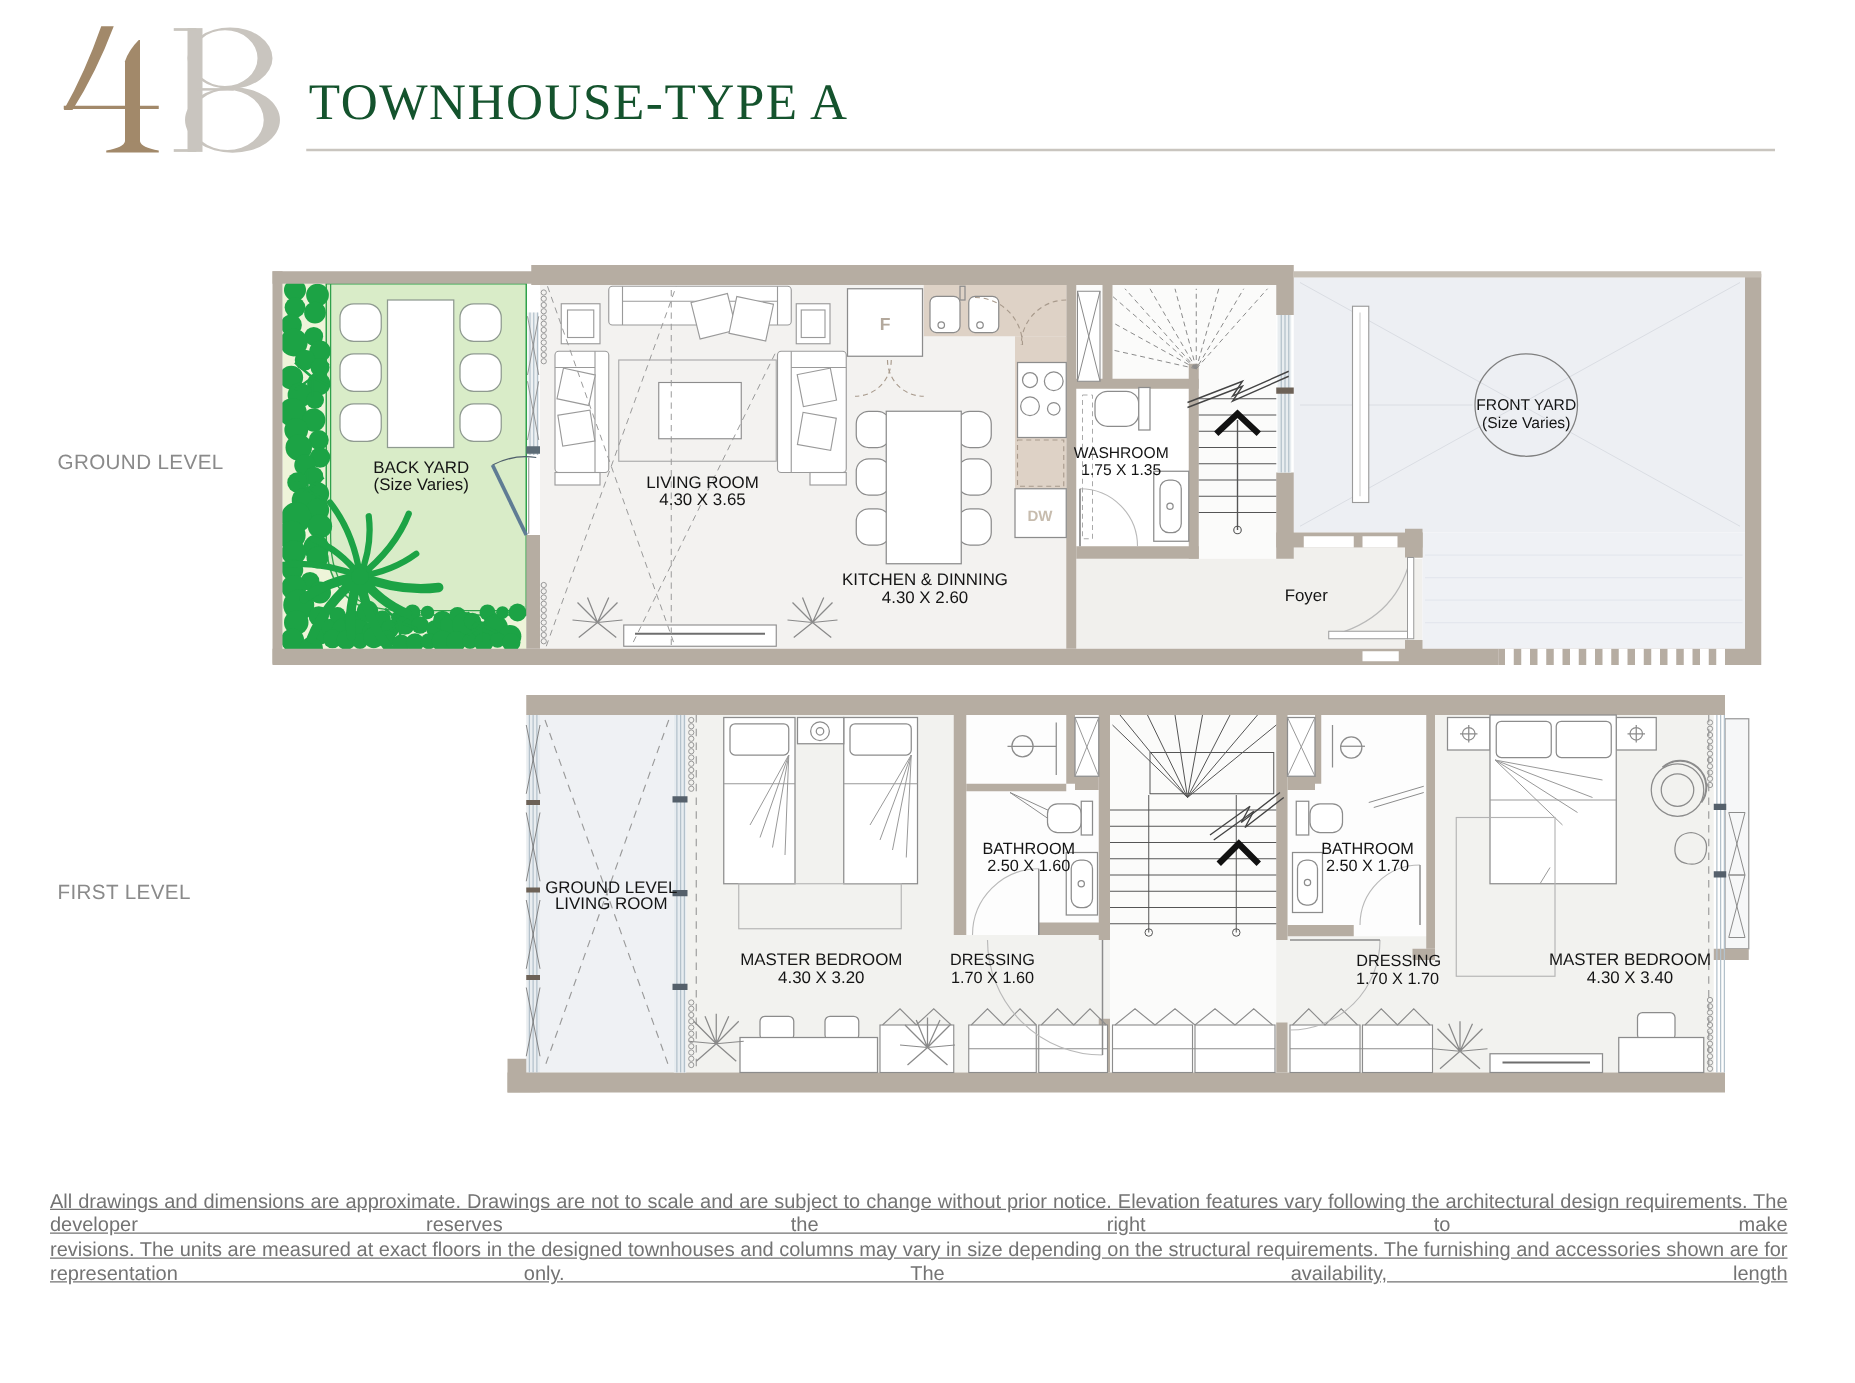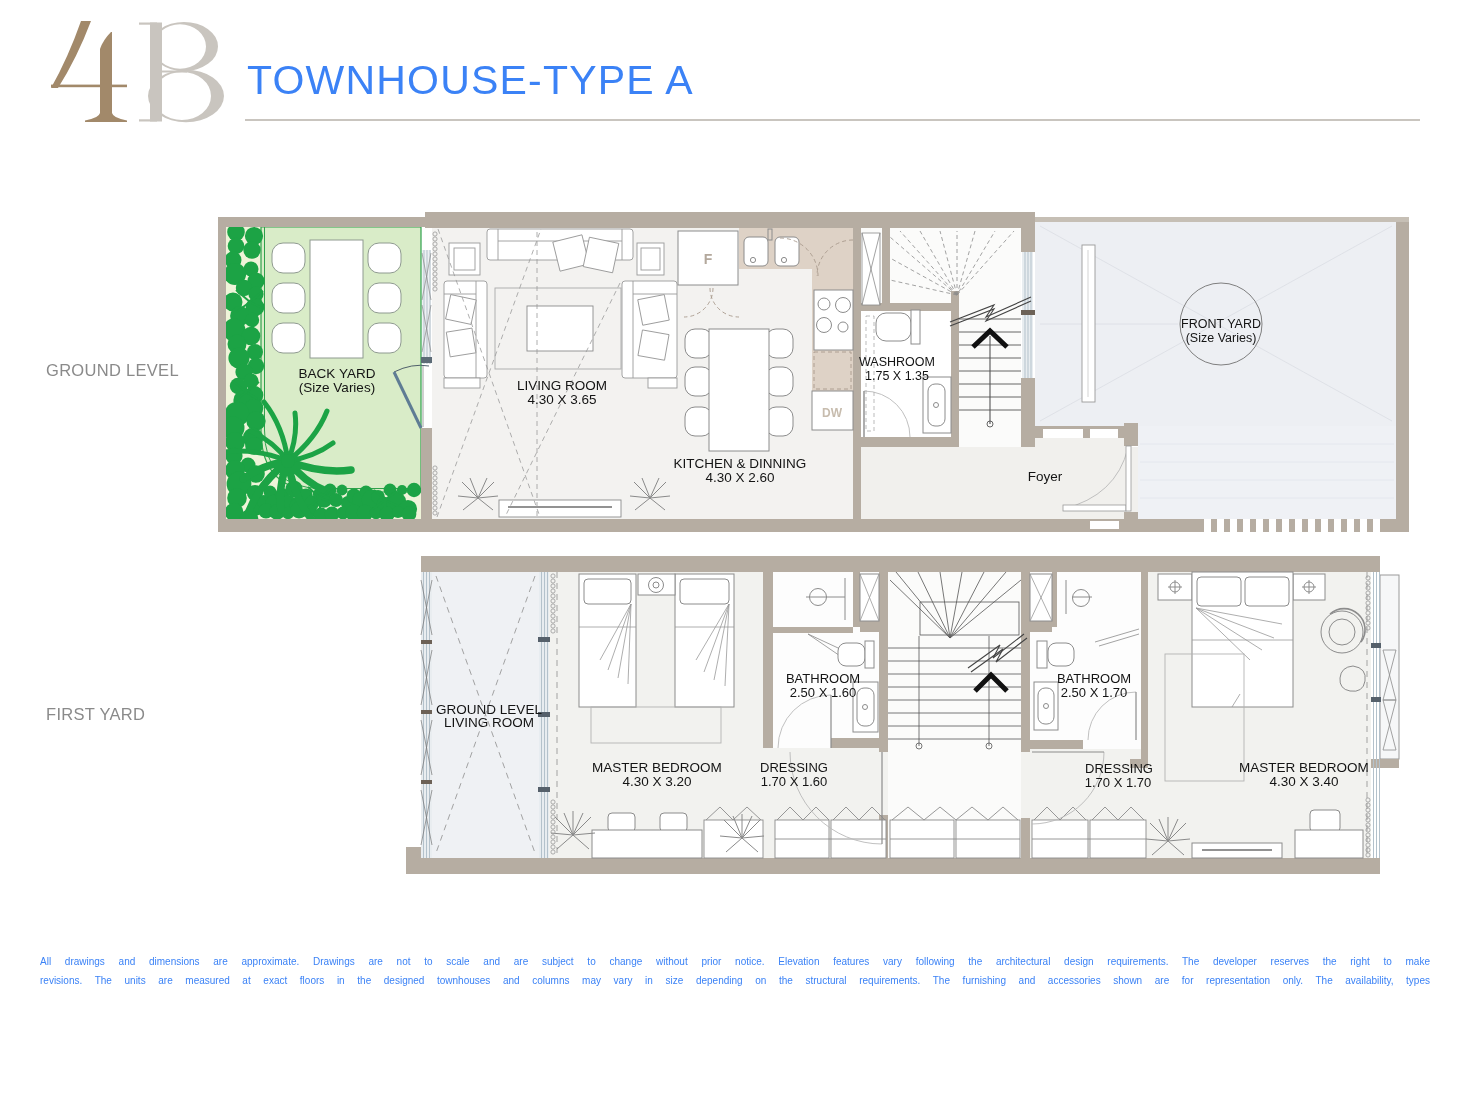--- a/index.html
+++ b/index.html
@@ -1,20 +1,20 @@
 <!DOCTYPE html>
 <html><head>
 <meta charset="utf-8">
 <style>
   html,body{margin:0;padding:0;background:#fff;width:1484px;height:1106px;overflow:hidden;}
   #page{position:relative;width:1484px;height:1106px;font-family:"Liberation Sans",sans-serif;}
-  #httl{position:absolute;left:247px;top:57px;font-size:41px;color:#3b82f6;letter-spacing:1.2px;}
+  #httl{position:absolute;left:247px;top:57px;font-size:41px;color:#14532d;letter-spacing:1.2px;font-family:Liberation Serif, serif;}
   #hline{position:absolute;left:245px;top:119px;width:1175px;height:2px;background:#c9c5bf;}
   .lvl{position:absolute;font-size:16.5px;color:#8a8a8a;letter-spacing:0.3px;}
-  #foot{position:absolute;left:40px;width:1390px;top:952px;font-size:10px;line-height:19.4px;color:#3b82f6;}
+  #foot{position:absolute;left:40px;width:1390px;top:952px;font-size:16px;line-height:19.4px;color:#737373;text-decoration:underline;}
   #foot .fl{text-align:justify;text-align-last:justify;}
   svg{position:absolute;left:0;top:0;}
   text{font-family:"Liberation Sans",sans-serif;}
 </style>
 </head>
 <body>
 <div id="page">
   <svg id="h4bsvg" width="250" height="140" viewBox="0 0 250 140" style="left:0;top:0;">
 
     <g fill="#a2896a">
@@ -29,21 +29,21 @@
       <path fill-rule="evenodd" d="M186 69.8 A38 26.2 0 0 1 186 122.2 A38 26.2 0 0 1 186 69.8 M182 72 A29 24 0 0 0 182 120 A29 24 0 0 0 182 72"></path>
       <rect x="150" y="22.5" width="12" height="99"></rect>
       <rect x="139" y="22.5" width="18" height="2.2"></rect>
       <rect x="139" y="119.3" width="18" height="2.2"></rect>
       <rect x="157" y="70.5" width="30" height="2"></rect>
     </g>
   </svg>
   <div id="httl">TOWNHOUSE-TYPE A</div>
   <div id="hline"></div>
   <div class="lvl" style="left:46px;top:361px;">GROUND LEVEL</div>
-  <div class="lvl" style="left:46px;top:705px;">FIRST YARD</div>
+  <div class="lvl" style="left:46px;top:705px;">FIRST LEVEL</div>
   <svg width="1484" height="1106" viewBox="0 0 1484 1106">
     <defs></defs>
 
     <g id="gl">
 
       <rect x="226" y="227" width="195" height="293" fill="#eef4d9"></rect>
       <path d="M261 227 H421 V492 H320 Q262 490 261 433 Z" fill="#d9ecc8" stroke="#2fa14b" stroke-width="1.2"></path>
       <path d="M264.5 227 V430 Q264.5 488.5 322 488.5 H421" fill="none" stroke="#2fa14b" stroke-width="1"></path>
       <rect x="432" y="228" width="421" height="291" fill="#f3f2f0"></rect>
       <rect x="861" y="228" width="160" height="219" fill="#fbfbfa"></rect>
@@ -693,15 +693,15 @@
         <text x="1094" y="697" font-size="13">2.50 X 1.70</text>
         <text x="1119" y="773" font-size="13">DRESSING</text>
         <text x="1118" y="787" font-size="13">1.70 X 1.70</text>
         <text x="1304" y="772">MASTER BEDROOM</text>
         <text x="1304" y="786">4.30 X 3.40</text>
       </g>
     </g>
   </svg>
   <div id="foot">
     <div class="fl">All drawings and dimensions are approximate. Drawings are not to scale and are subject to change without prior notice. Elevation features vary following the architectural design requirements. The developer reserves the right to make</div>
-    <div class="fl">revisions. The units are measured at exact floors in the designed townhouses and columns may vary in size depending on the structural requirements. The furnishing and accessories shown are for representation only. The availability, types</div>
+    <div class="fl">revisions. The units are measured at exact floors in the designed townhouses and columns may vary in size depending on the structural requirements. The furnishing and accessories shown are for representation only. The availability, length</div>
   </div>
 </div>
 
 </body></html>

